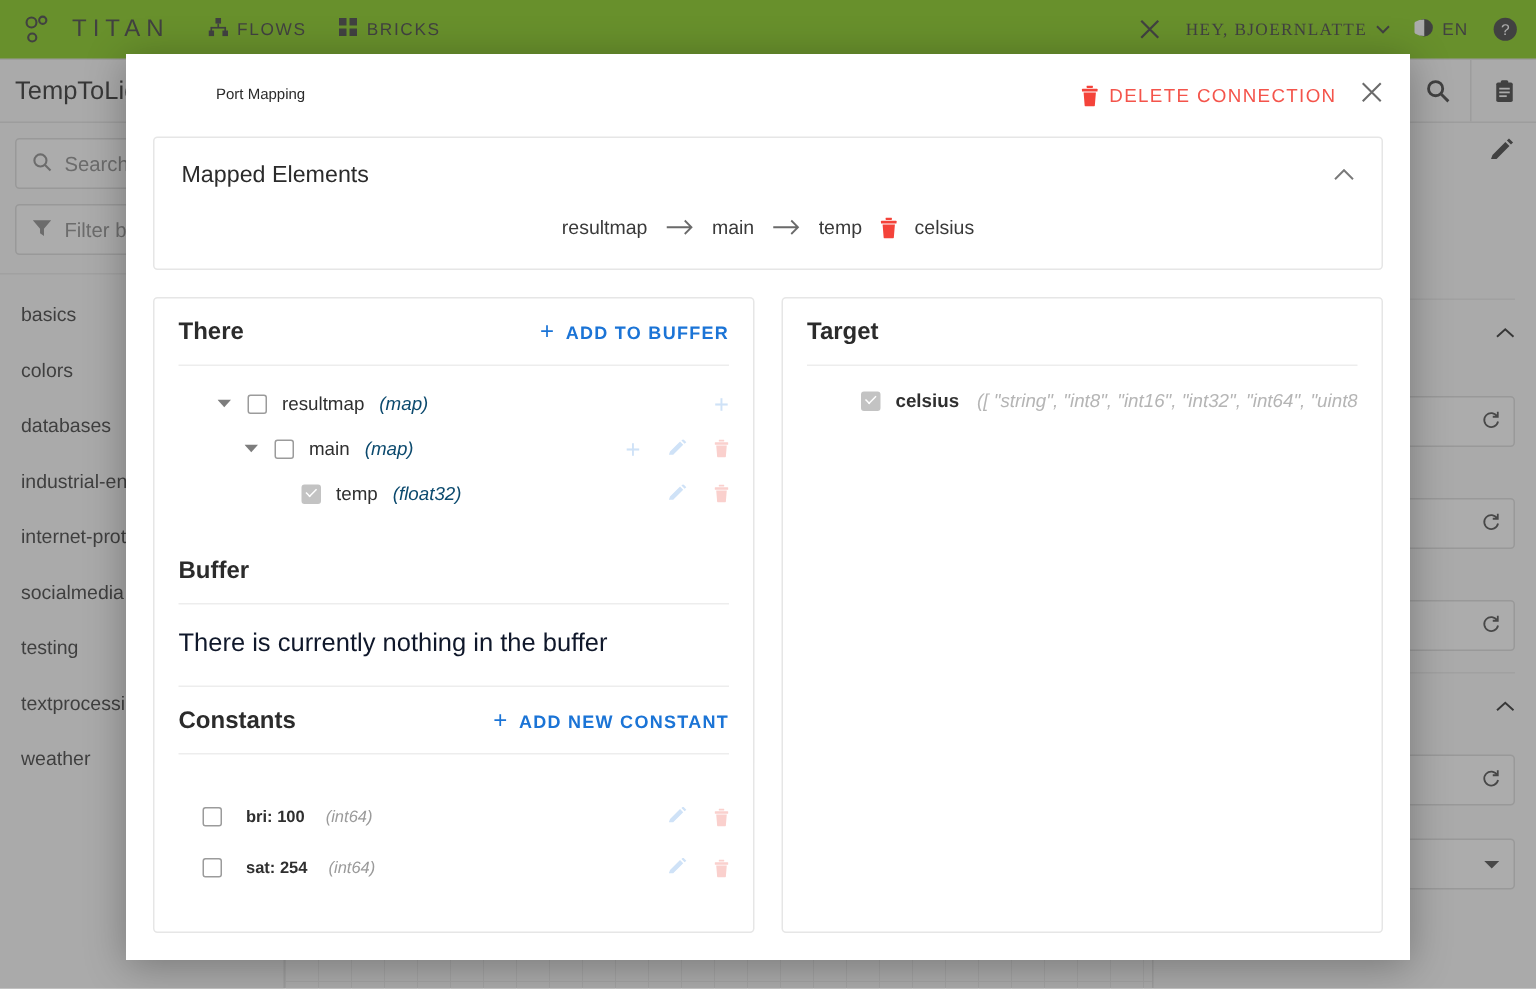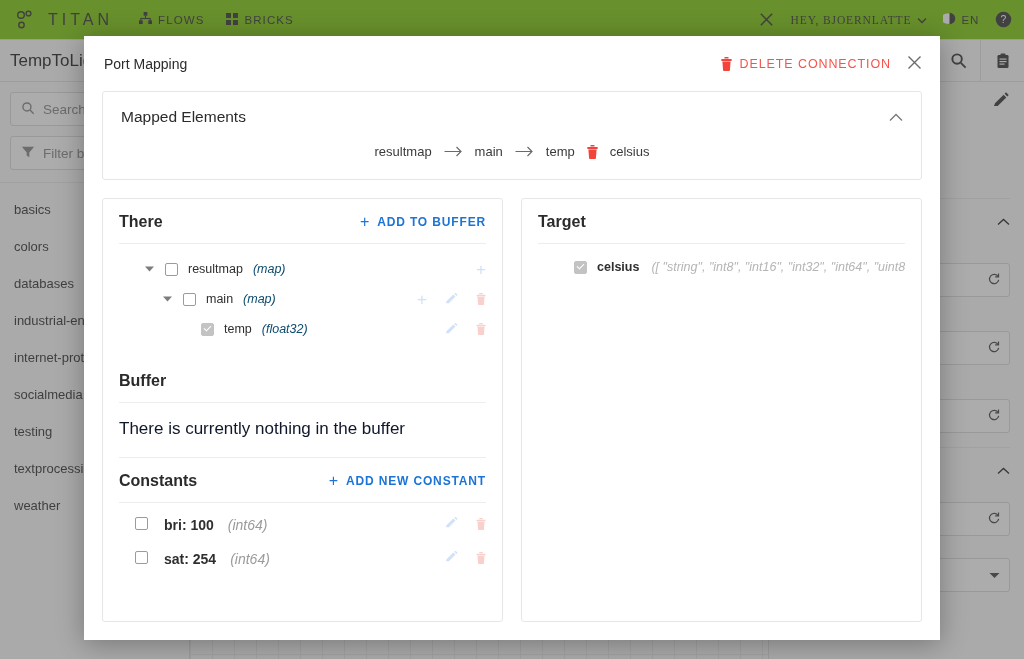--- a/index.html
+++ b/index.html
@@ -103,21 +103,21 @@
   
   .modal {
     position: absolute; left: 84px; top: 36px; width: 856px; height: 604px;
     background: #ffffff; box-shadow: 0 4px 26px rgba(0,0,0,0.30);
     display: flex; flex-direction: column;
   }
   .modal-head {
     height: 55px; display: flex; align-items: center; padding: 0 18px 0 20px;
     flex: none;
   }
-  .modal-title { font-size: 14px; color: #2b2b2b; }
+  .modal-title { font-size: 10px; color: #2b2b2b; margin-left: 40px; }
   .modal-head-right { margin-left: auto; display: flex; align-items: center; gap: 16px; }
   .delete-conn {
     display: flex; align-items: center; gap: 8px;
     color: #f4544b; font-size: 12.5px; letter-spacing: .9px; font-weight: 500;
     cursor: pointer;
   }
   .close-x { color: #6b6b6b; font-size: 19px; line-height: 1; cursor: pointer; }
 
   .modal-body { padding: 0 18px 18px; flex: 1; display: flex; flex-direction: column; }
 
@@ -167,21 +167,21 @@
   .node-name { margin-left: 10px; }
   .node-type { margin-left: 10px; color: #0c4a6e; font-style: italic; }
   .row-actions { margin-left: auto; display: flex; align-items: center; gap: 18px; }
   .act-plus { color: #cfe2f7; font-size: 17px; line-height:1; cursor:pointer; }
   .act-pencil { color: #cfe2f7; cursor:pointer; display:flex;}
   .act-trash { color: #fad0cd; cursor:pointer; display:flex;}
 
   .empty-note { font-size: 17px; color: #0f172a; padding: 16px 0 18px; }
 
   .const-list { padding-top: 14px; }
-  .const-row { display: flex; align-items: flex-start; height: 34px; font-size: 14px; color: #2f2f2f; }
+  .const-row { display: flex; align-items: flex-end; height: 34px; font-size: 11px; color: #2f2f2f; }
   .const-name { margin-left: 16px; font-weight: 600; }
   .const-type { margin-left: 14px; color: #9b9b9b; font-style: italic; font-weight: 400; }
 
   .target-row {
     display: flex; align-items: center; padding-top: 16px;
     font-size: 12.5px; color: #2f2f2f; white-space: nowrap; overflow: hidden;
   }
   .target-indent { width: 36px; flex: none; }
   .target-types { margin-left: 12px; color: #b5b5b5; font-style: italic; }
 </style>

